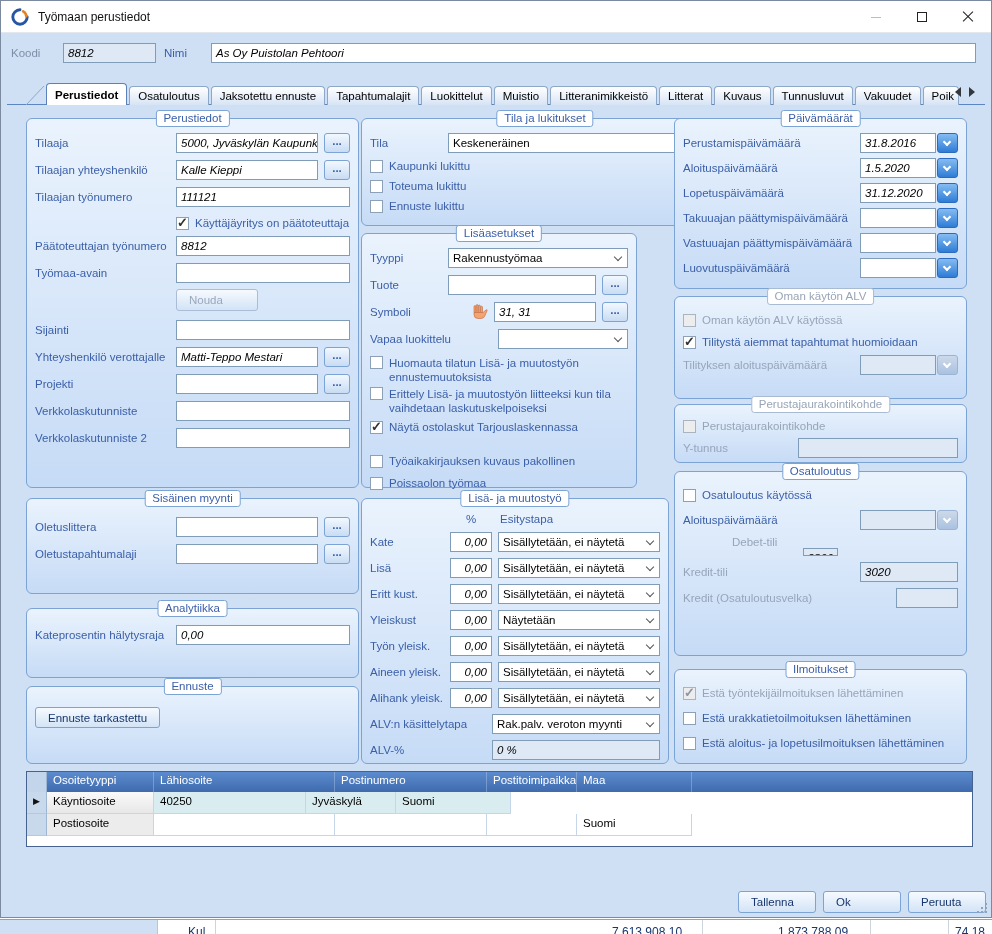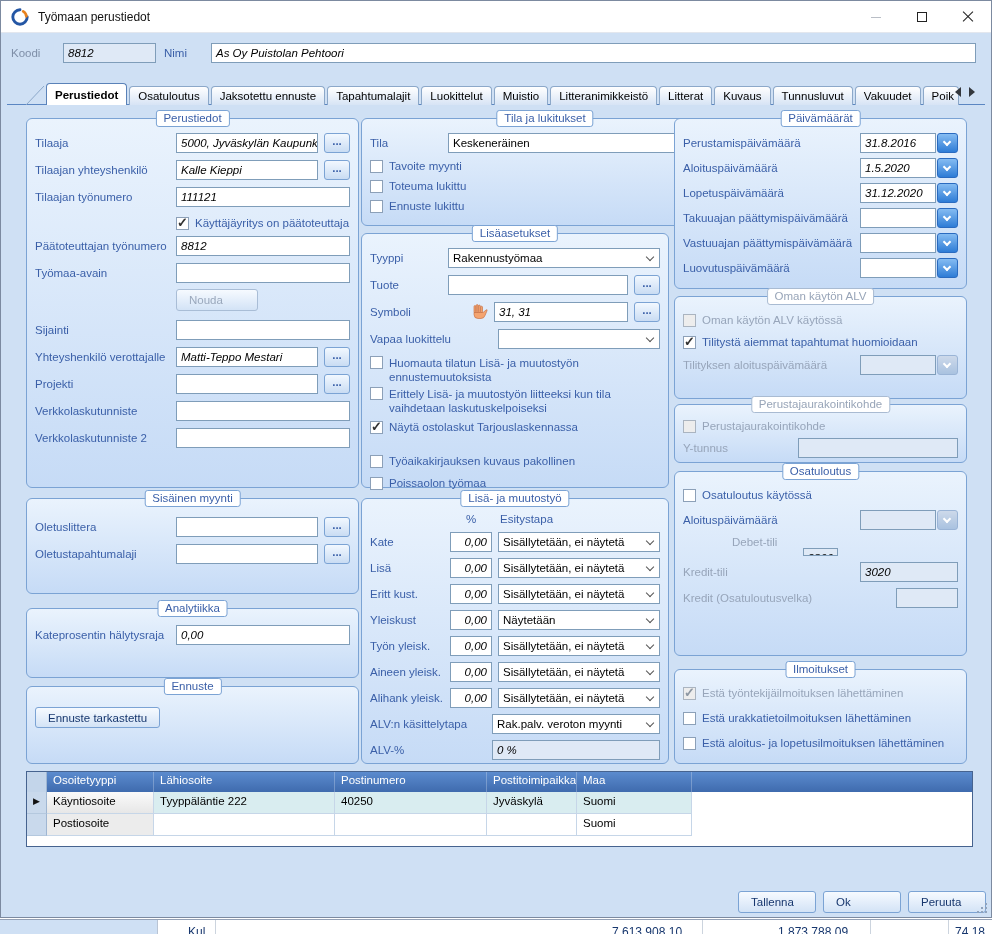--- a/index.html
+++ b/index.html
@@ -42,21 +42,21 @@
   
   .group { position:absolute; border:1px solid #7ba3d4; border-radius:6px; background:linear-gradient(#eaf3fd,#c6dbf6); padding:14px 8px 0 8px; }
   .gtitle { position:absolute; top:-9px; left:50%; transform:translateX(-50%); background:#fff; border:1px solid #7ba3d4; border-radius:3px; padding:0 7px; color:#3a5fa8; line-height:15px; white-space:nowrap; z-index:2; }
   .gtitle.dis { color:#98a5b8; border-color:#a9bbd2; }
 
   .g-perus { left:25px; top:117px; width:333px; height:370px; }
   .g-sisainen { left:25px; top:497px; width:333px; height:96px; padding-top:18px; }
   .g-analytiikka { left:25px; top:607px; width:333px; height:70px; padding-top:16px; }
   .g-ennuste { left:25px; top:685px; width:333px; height:78px; padding-top:20px; }
   .g-tila { left:360px; top:117px; width:368px; height:108px; }
-  .g-lisaaset { left:360px; top:232px; width:308px; height:255px; }
+  .g-lisaaset { left:360px; top:232px; width:276px; height:255px; }
   .g-lisatyo { left:360px; top:497px; width:308px; height:266px; }
   .g-paivat { left:673px; top:117px; width:293px; height:171px; }
   .g-omanalv { left:673px; top:295px; width:293px; height:103px; }
   .g-perustaja { left:673px; top:403px; width:293px; height:59px; padding-top:12px; }
   .g-osatul { left:673px; top:470px; width:293px; height:185px; }
   .g-ilmoitukset { left:673px; top:668px; width:293px; height:95px; }
 
   .row { display:flex; align-items:center; height:20px; margin-bottom:7px; }
   .row.sm { height:18px; margin-bottom:4px; }
   .row.top { align-items:flex-start; height:auto; margin-bottom:3px; }
@@ -259,21 +259,21 @@
   </div>
 
   <div class="group g-tila">
     <div class="gtitle">Tila ja lukitukset</div>
     <div class="row" style="margin-bottom:4px;">
         <span class="lbl lw78">Tila</span>
         <div class="combo"><span>Keskeneräinen</span><span class="chev"></span></div>
       </div>
     <div class="row sm" style="margin-bottom:2px;">
         <span class="cb"></span>
-        <span class="cb-label">Tavoite myynti</span>
+        <span class="cb-label">Kaupunki lukittu</span>
       </div>
     <div class="row sm" style="margin-bottom:2px;">
         <span class="cb"></span>
         <span class="cb-label">Toteuma lukittu</span>
       </div>
     <div class="row sm">
         <span class="cb"></span>
         <span class="cb-label">Ennuste lukittu</span>
       </div>
   </div>
@@ -508,21 +508,20 @@
       <div class="th c0">Osoitetyyppi</div>
       <div class="th c1">Lähiosoite</div>
       <div class="th c2">Postinumero</div>
       <div class="th c3">Postitoimipaikka</div>
       <div class="th c4">Maa</div>
       <div class="th grow" style="border-right:none;"></div>
     </div>
     <div class="trow drow">
       <div class="gut">▶</div>
       <div class="td c0 rowhdr">Käyntiosoite</div>
-      <div class="td c1 sel">Tyyppäläntie 222</div>
       <div class="td c2 sel">40250</div>
       <div class="td c3 sel">Jyväskylä</div>
       <div class="td c4 sel">Suomi</div>
     </div>
     <div class="trow drow">
       <div class="gut"></div>
       <div class="td c0" style="background:#ececec;">Postiosoite</div>
       <div class="td c1"></div>
       <div class="td c2"></div>
       <div class="td c3"></div>

